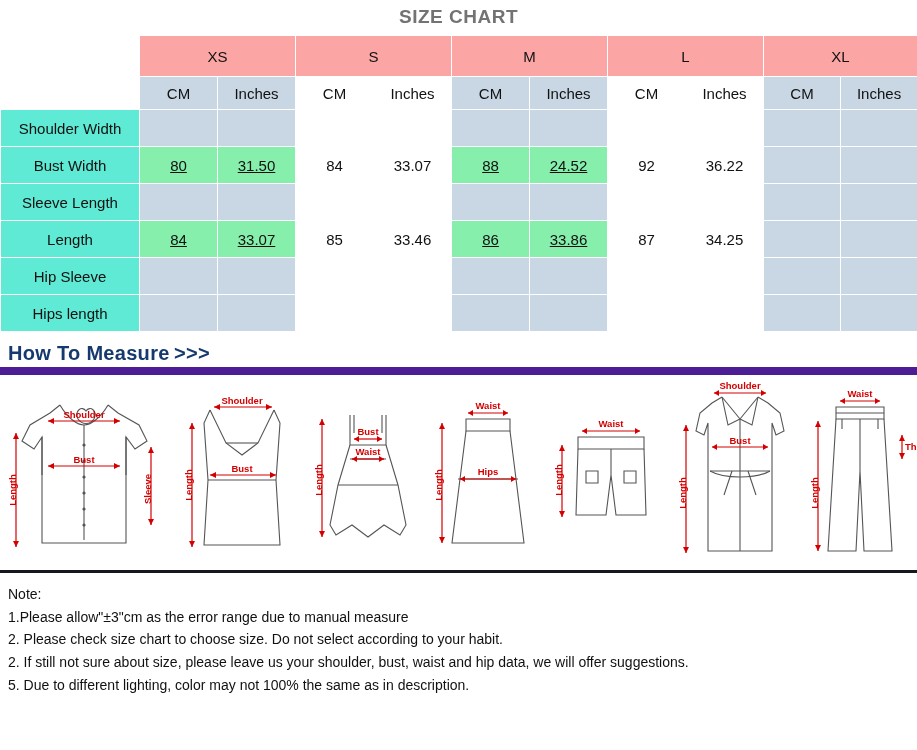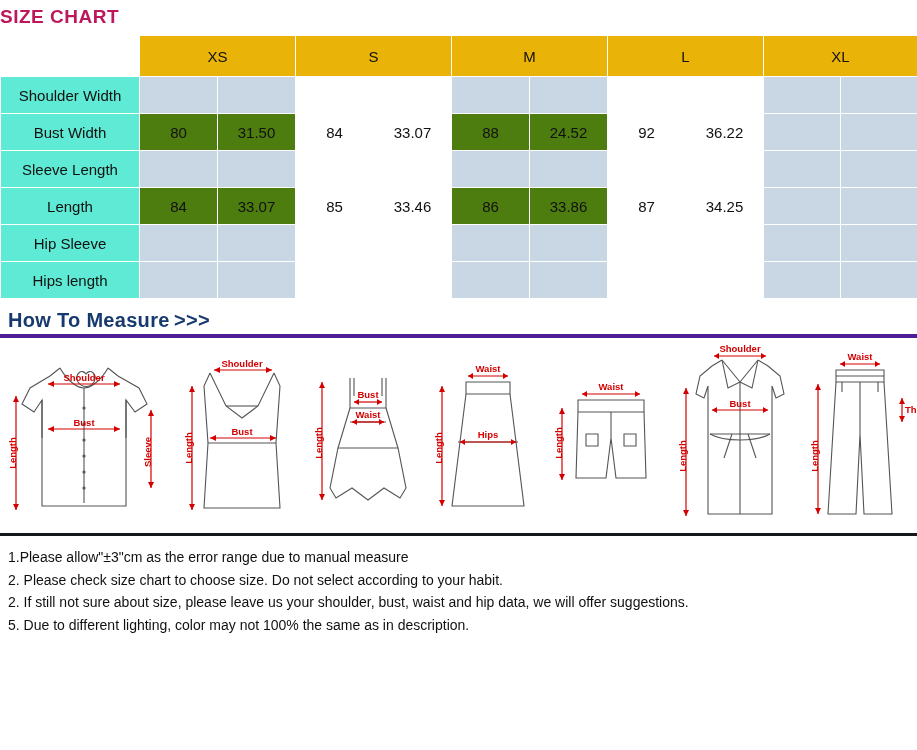--- a/index.html
+++ b/index.html
@@ -13,26 +13,26 @@
     font-family: "Liberation Sans", sans-serif;
     color: #1a1a1a;
     overflow: hidden;
   }
   .page {
     width: 917px;
     height: 750px;
     position: relative;
   }
   .chart-title {
-    text-align: left;
+    text-align: center;
     font-size: 19px;
     font-weight: bold;
     letter-spacing: 0.5px;
     padding: 6px 0 7px 0;
-    color: #be185d;
+    color: #737373;
   }
   table.size-chart {
     border-collapse: collapse;
     width: 917px;
     table-layout: fixed;
   }
   table.size-chart td, table.size-chart th {
     border: 1px solid #ffffff;
     text-align: center;
     font-weight: normal;
@@ -45,21 +45,21 @@
     text-align: center;
     font-size: 14.5px;
     height: 36px;
     color: #111;
   }
   .cell-blank-label {
     background: #ffffff;
     height: 32px;
   }
   .size-head {
-    background: #eab308;
+    background: #fca5a5;
     height: 40px;
     font-size: 22px;
     font-weight: bold;
     color: #d40000;
     margin-left: 16px;
   }
   .unit-head {
     background: #ffffff;
     height: 30px;
     font-size: 14px;
@@ -67,33 +67,34 @@
   }
   .unit-head.shaded {
     background: #c9d6e3;
   }
   .val {
     background: #ffffff;
     height: 36px;
     font-size: 15.5px;
   }
   .val.shaded {
-    background: #4d7c0f;
+    background: #86efac;
+    text-decoration: underline;
   }
   .empty {
     background: #c9d6e3;
     height: 36px;
   }
   .empty.plain {
     background: #ffffff;
   }
   .how-to-bar {
     margin-top: 6px;
     padding: 4px 8px 2px 8px;
-    border-bottom: 4px solid #4c1d95;
+    border-bottom: 8px solid #4c1d95;
   }
   .how-to-text {
     font-size: 20px;
     font-weight: bold;
     color: #163a6e;
     letter-spacing: 0.3px;
   }
   .figures {
     position: relative;
     height: 195px;
@@ -141,20 +142,33 @@
     </colgroup>
     <tbody>
       <tr>
         <td class="cell-blank-label"></td>
         <td class="size-head" colspan="2">XS</td>
         <td class="size-head" colspan="2">S</td>
         <td class="size-head" colspan="2">M</td>
         <td class="size-head" colspan="2">L</td>
         <td class="size-head" colspan="2">XL</td>
       </tr>
+      <tr>
+        <td class="cell-blank-label"></td>
+        <td class="unit-head shaded">CM</td>
+        <td class="unit-head shaded">Inches</td>
+        <td class="unit-head">CM</td>
+        <td class="unit-head">Inches</td>
+        <td class="unit-head shaded">CM</td>
+        <td class="unit-head shaded">Inches</td>
+        <td class="unit-head">CM</td>
+        <td class="unit-head">Inches</td>
+        <td class="unit-head shaded">CM</td>
+        <td class="unit-head shaded">Inches</td>
+      </tr>
 
       <tr>
         <td class="cell-label">Shoulder Width</td>
         <td class="empty"></td>
         <td class="empty"></td>
         <td class="empty plain"></td>
         <td class="empty plain"></td>
         <td class="empty"></td>
         <td class="empty"></td>
         <td class="empty plain"></td>
@@ -428,19 +442,20 @@
         </g>
         <text x="54" y="22" font-size="9.5" text-anchor="middle">Waist</text>
         <text x="99" y="75" font-size="9.5" text-anchor="start">Thigh</text>
         <text x="12" y="118" font-size="9.5" text-anchor="middle" transform="rotate(-90 12 118)">Length</text>
       </svg>
     </div>
 
   </div>
 
   <div class="note">
+    <div>Note:</div>
     <div>1.Please allow"±3"cm as the error range due to manual measure</div>
     <div>2. Please check size chart to choose size. Do not select according to your habit.</div>
     <div>2. If still not sure about size, please leave us your shoulder, bust, waist and hip data, we will offer suggestions.</div>
     <div>5. Due to different lighting, color may not 100% the same as in description.</div>
   </div>
 
 </div>
 
 </body></html>

